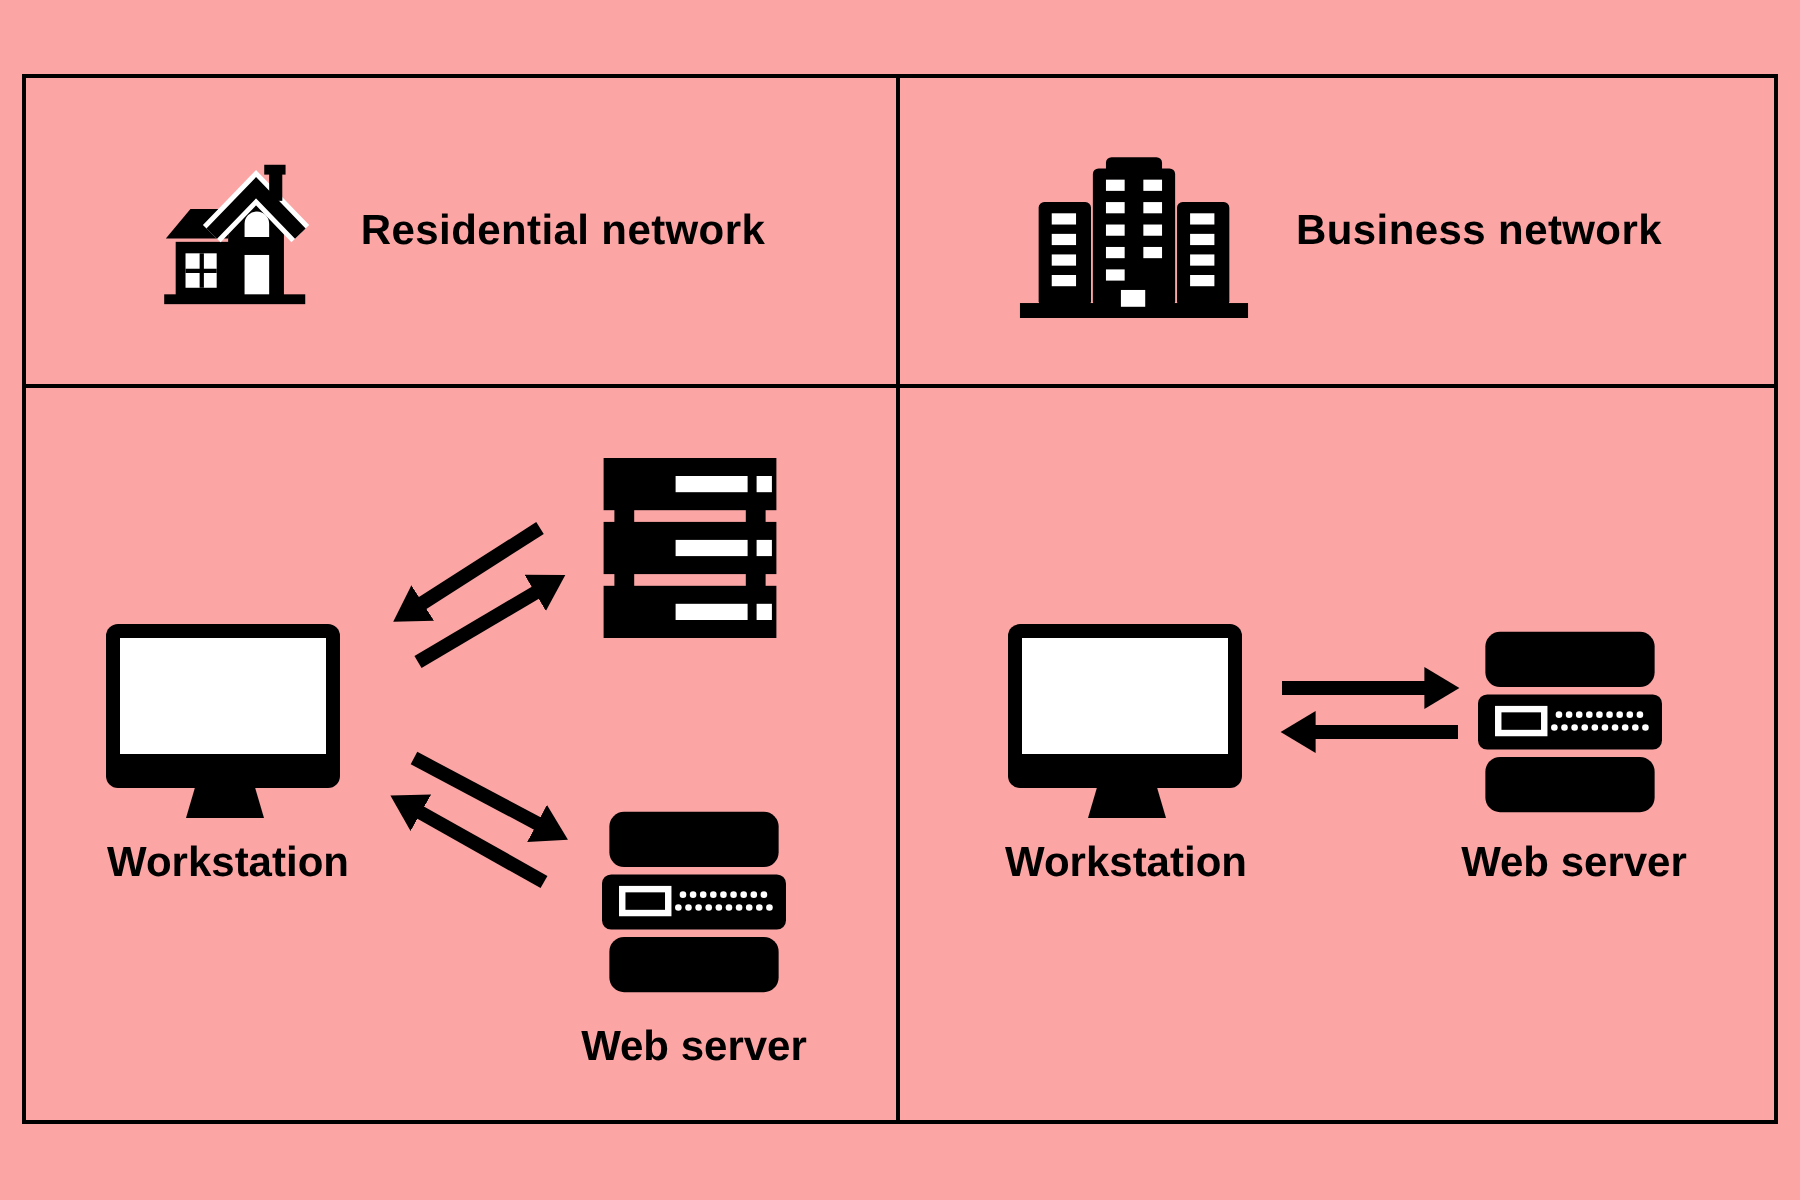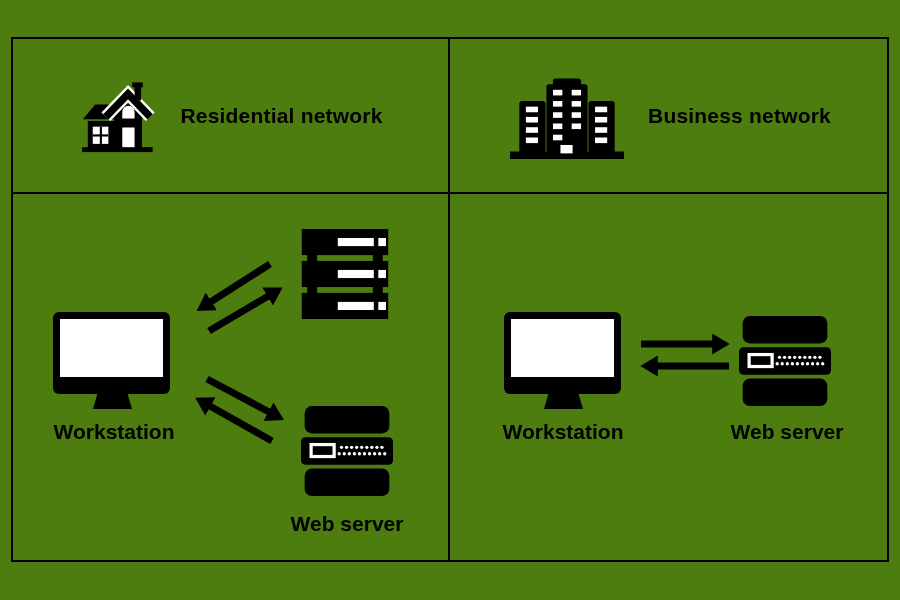--- a/index.html
+++ b/index.html
@@ -1,16 +1,16 @@
 <!DOCTYPE html>
 <html><head>
 <meta charset="utf-8">
 <style>
   html,body{margin:0;padding:0;background:#fff;}
-  .canvas{position:relative;width:900px;height:600px;background:#4d7c0f;
+  .canvas{position:relative;width:900px;height:600px;background:#fca5a5;
           font-family:"Liberation Sans", sans-serif;color:#000;overflow:hidden;}
   .table{position:absolute;left:11px;top:37px;width:878px;height:525px;
          border:2px solid #000;box-sizing:border-box;display:grid;
          grid-template-columns:437px 1fr;grid-template-rows:155px 1fr;}
   .cell{position:relative;box-sizing:border-box;}
   .cell.tl{border-right:2px solid #000;border-bottom:2px solid #000;}
   .cell.tr{border-bottom:2px solid #000;}
   .cell.bl{border-right:2px solid #000;}
   .legend-cell{display:flex;align-items:center;justify-content:center;gap:20px;}
   .legend-label{font-size:21px;font-weight:700;letter-spacing:0.2px;}

